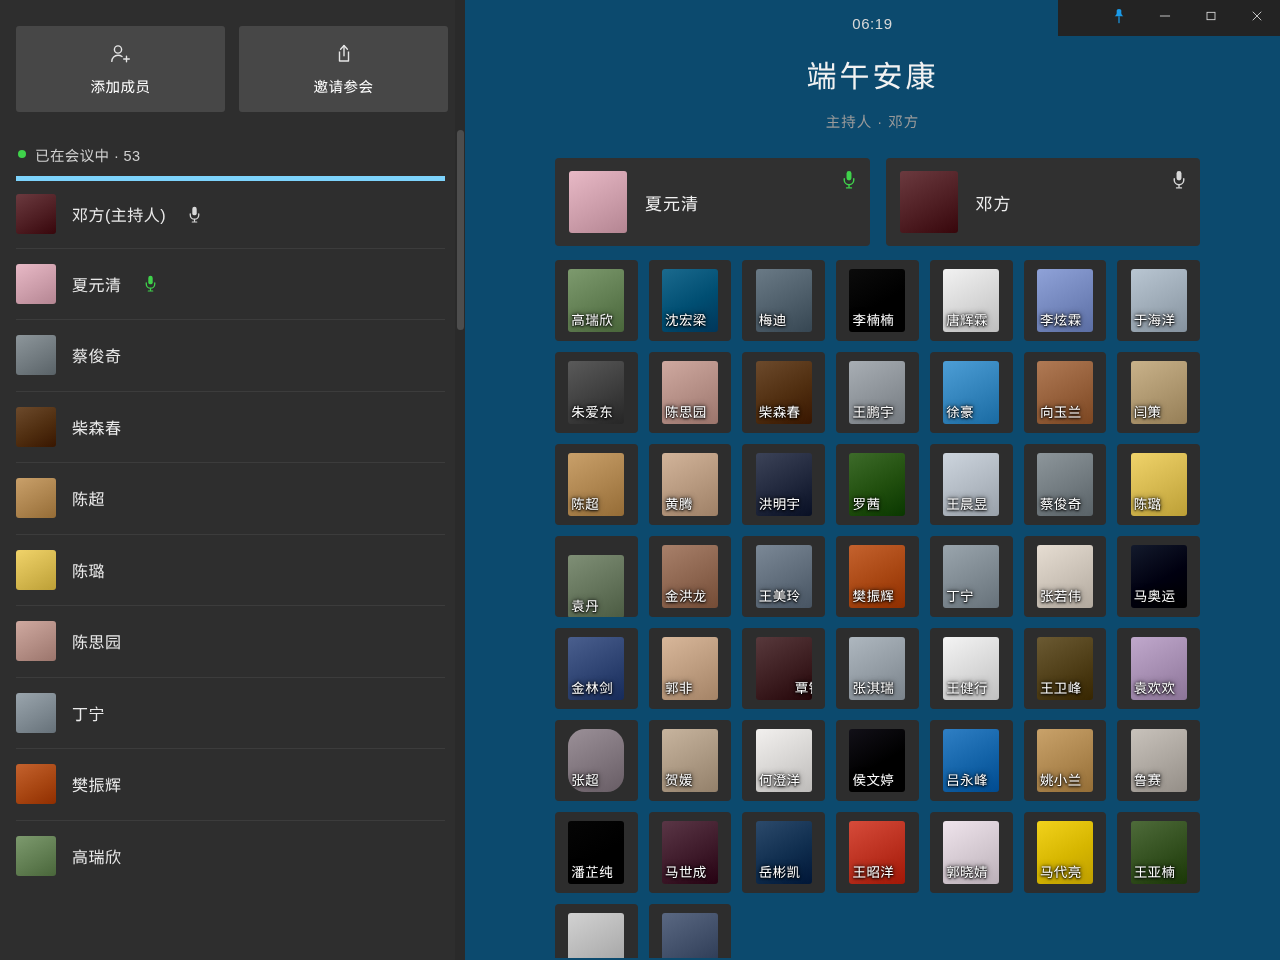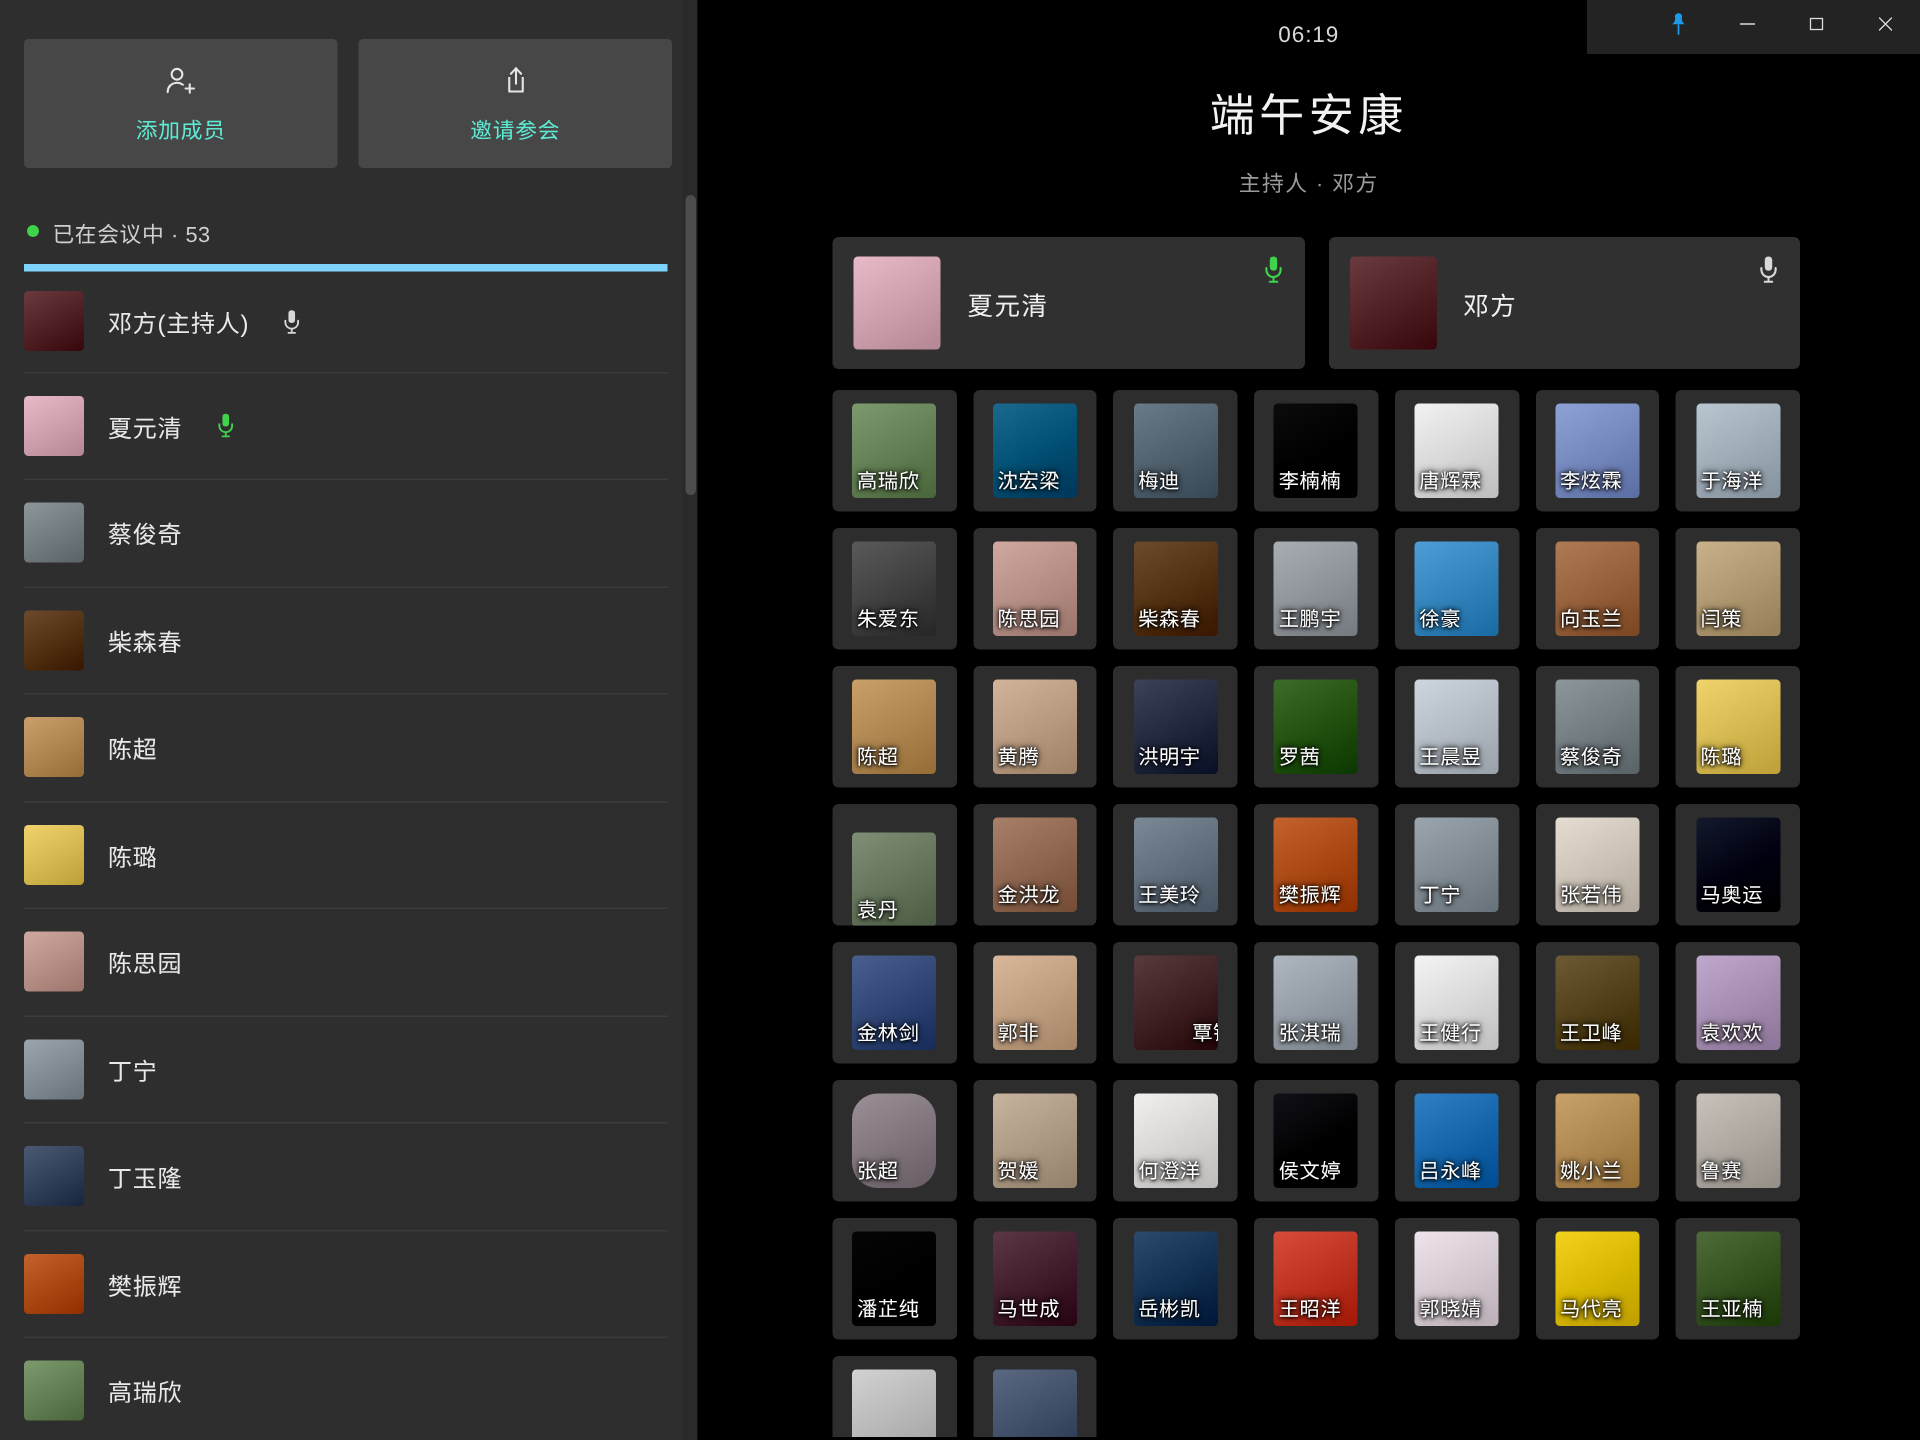--- a/index.html
+++ b/index.html
@@ -35,21 +35,21 @@
     flex-direction: column;
     align-items: center;
     justify-content: center;
     gap: 9px;
     cursor: pointer;
     border: none;
   }
   .action-btn .ic { width: 24px; height: 24px; display: block; }
   .action-btn .lbl {
     font-size: 14.5px;
-    color: #5eead4;
+    color: #ffffff;
     letter-spacing: 0.5px;
   }
 
   .section-head {
     display: flex;
     align-items: center;
     gap: 9px;
     padding: 0 0 0 18px;
     height: 44px;
     margin-top: 20px;
@@ -100,21 +100,21 @@
   .sb-thumb {
     position: absolute; right: 1px; top: 130px;
     width: 7px; height: 200px;
     background: #4d4d4d; border-radius: 4px;
   }
 
   
   .main {
     flex: 1 1 auto;
     height: 960px;
-    background: #000000;
+    background: #0c4a6e;
     position: relative;
     overflow: hidden;
   }
   .titlebar {
     position: absolute; top: 0; right: 0;
     width: 222px; height: 36px;
     background: #232323;
     display: flex;
     align-items: center;
     justify-content: flex-end;
@@ -300,24 +300,20 @@
           <span class="pav" style="background-image:linear-gradient(150deg,#f0d36a 0%,#d4b74e 55%,#bc9f36 100%);"></span>
           <span class="pname">陈璐</span>
         </li>
         <li class="prow">
           <span class="pav" style="background-image:linear-gradient(150deg,#cfa9a0 0%,#b38d84 55%,#9b756c 100%);"></span>
           <span class="pname">陈思园</span>
         </li>
         <li class="prow">
           <span class="pav" style="background-image:linear-gradient(150deg,#9aa5ad 0%,#7e8991 55%,#667179 100%);"></span>
           <span class="pname">丁宁</span>
-        </li>
-        <li class="prow">
-          <span class="pav" style="background-image:linear-gradient(150deg,#4a5a72 0%,#2e3e56 55%,#16263e 100%);"></span>
-          <span class="pname">丁玉隆</span>
         </li>
         <li class="prow">
           <span class="pav" style="background-image:linear-gradient(150deg,#c4622e 0%,#a84612 55%,#902e00 100%);"></span>
           <span class="pname">樊振辉</span>
         </li>
         <li class="prow">
           <span class="pav" style="background-image:linear-gradient(150deg,#7d9a6e 0%,#617e52 55%,#49663a 100%);"></span>
           <span class="pname">高瑞欣</span>
         </li>
       </ul>

